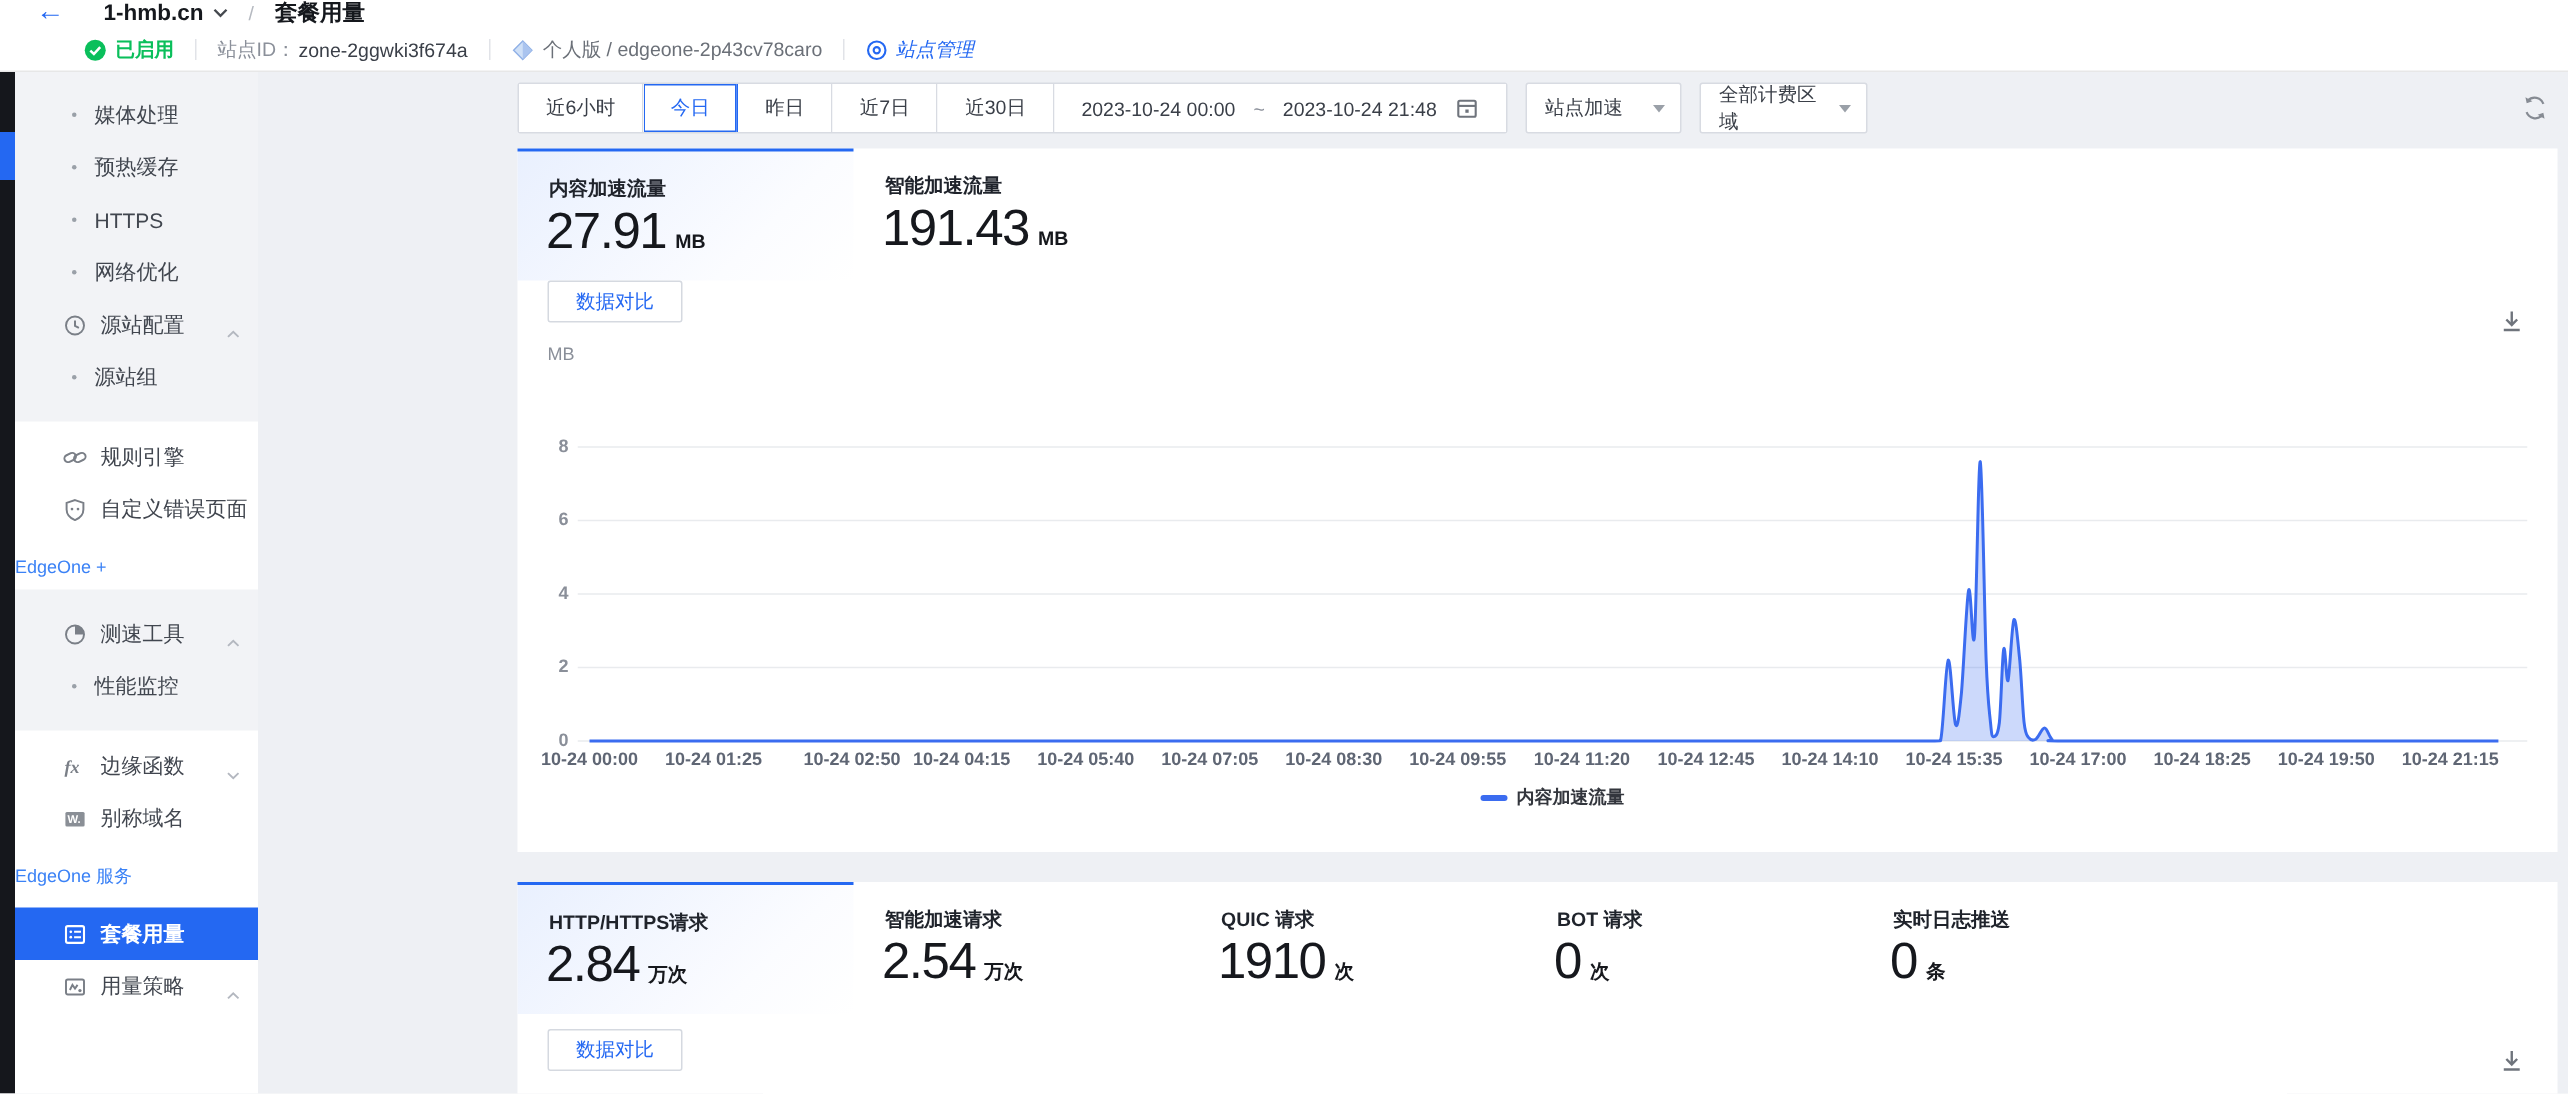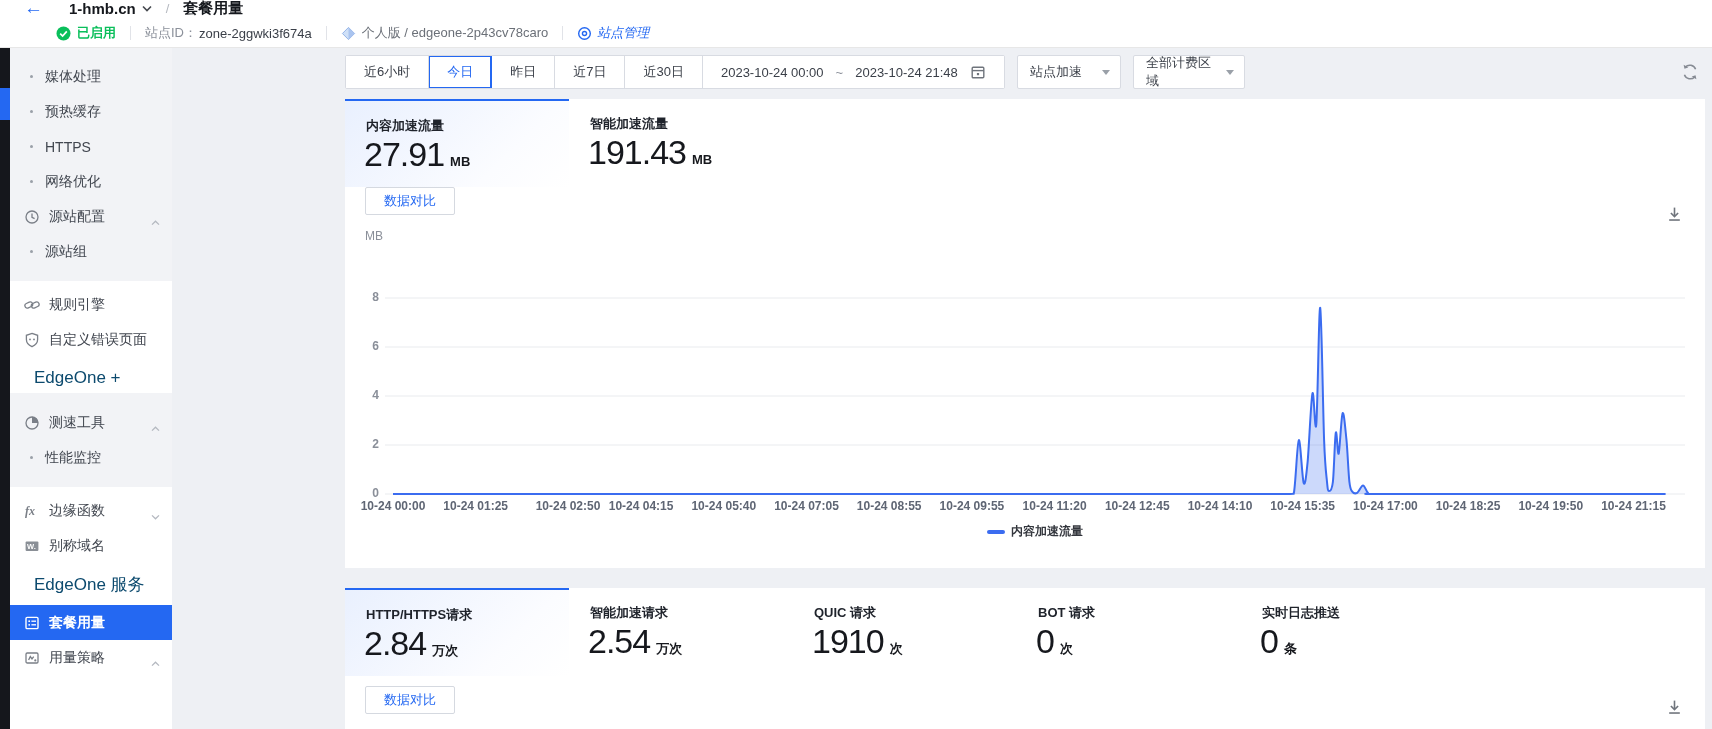--- a/index.html
+++ b/index.html
@@ -26,28 +26,28 @@
 
   
   .rail{position:absolute;left:0;top:47px;width:10px;height:682px;background:#15171c;}
   .rail-thumb{position:absolute;left:0;top:41px;width:10px;height:32px;background:#2468f2;}
 
   
   .sidebar{position:absolute;left:10px;top:47px;width:162px;height:682px;background:#fff;overflow:hidden;font-size:14px;color:#41464f;}
   .sb-block{padding:6px 0;}
   .sb-block.gray{background:#f2f3f6;}
   .sb-block.pada{padding:12px 0;}
-  .sb-item{position:relative;display:flex;align-items:center;height:35px;padding-left:14px;cursor:pointer;}
+  .sb-item{position:relative;display:flex;align-items:center;height:35px;padding-left:32px;cursor:pointer;}
   .sb-item .bullet{width:3px;height:3px;border-radius:50%;background:#9aa0a8;margin:0 12px 0 6px;flex:none;}
   .sb-ico{width:16px;height:16px;margin-right:9px;flex:none;display:inline-flex;align-items:center;justify-content:center;}
   .sb-sub .lbl{color:#41464f;}
   .sb-chev{position:absolute;right:12px;top:14px;}
   .sb-item.sel{background:#2468f2;color:#fff;}
   .sb-item.sel .lbl{color:#fff;font-weight:bold;}
-  .sb-label{height:30px;display:flex;align-items:center;padding-left:24px;font-size:17px;color:#0c4a6e;}
+  .sb-label{height:30px;display:flex;align-items:center;font-size:12px;color:#3b82f6;}
 
   
   .main{position:absolute;left:172px;top:47px;width:1540px;height:682px;background:#eef0f4;}
 
   
   .seg{position:absolute;left:173px;top:8px;height:34px;display:flex;background:#fff;border:1px solid #d8dbe2;border-radius:2px;box-sizing:border-box;}
   .seg .tbtn{position:relative;display:flex;align-items:center;justify-content:center;padding:0 18px;font-size:13px;color:#3a3f48;border-right:1px solid #d8dbe2;cursor:pointer;background:#fff;}
   .seg .tbtn:last-child{border-right:none;}
   .seg .tbtn.active{color:#2468f2;box-shadow:inset 0 0 0 1px #2468f2;border-right-color:#2468f2;z-index:2;}
   .daterange{display:flex;align-items:center;padding:0 14px;font-size:13px;color:#3a3f48;}
@@ -344,21 +344,21 @@
             <span style="top: 1px;">8</span>
           </div>
       </div>
       <div class="xlabels" id="xlabels">
           <span style="left: 8px;">10-24 00:00</span>
           <span style="left: 90.7px;">10-24 01:25</span>
           <span style="left: 183px;">10-24 02:50</span>
           <span style="left: 256.1px;">10-24 04:15</span>
           <span style="left: 338.8px;">10-24 05:40</span>
           <span style="left: 421.5px;">10-24 07:05</span>
-          <span style="left: 504.2px;">10-24 08:55</span>
+          <span style="left: 504.2px;">10-24 08:30</span>
           <span style="left: 586.9px;">10-24 09:55</span>
           <span style="left: 669.6px;">10-24 11:20</span>
           <span style="left: 752.3px;">10-24 12:45</span>
           <span style="left: 835px;">10-24 14:10</span>
           <span style="left: 917.7px;">10-24 15:35</span>
           <span style="left: 1000.4px;">10-24 17:00</span>
           <span style="left: 1083.1px;">10-24 18:25</span>
           <span style="left: 1165.8px;">10-24 19:50</span>
           <span style="left: 1248.5px;">10-24 21:15</span>
         </div>

